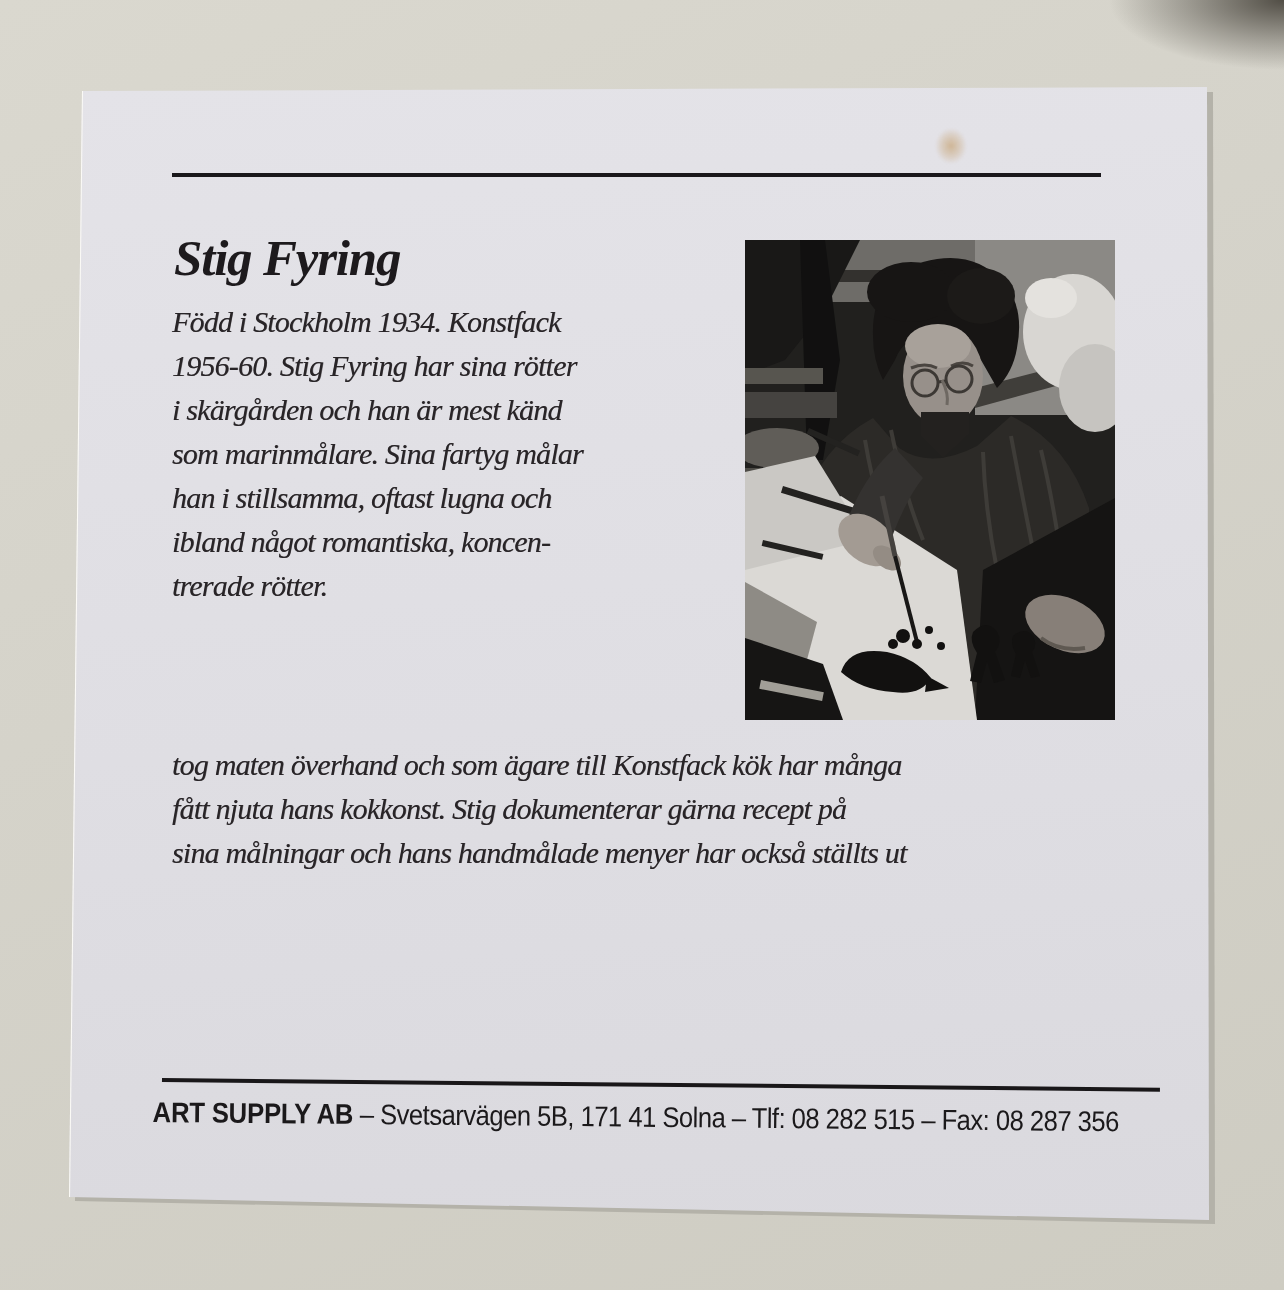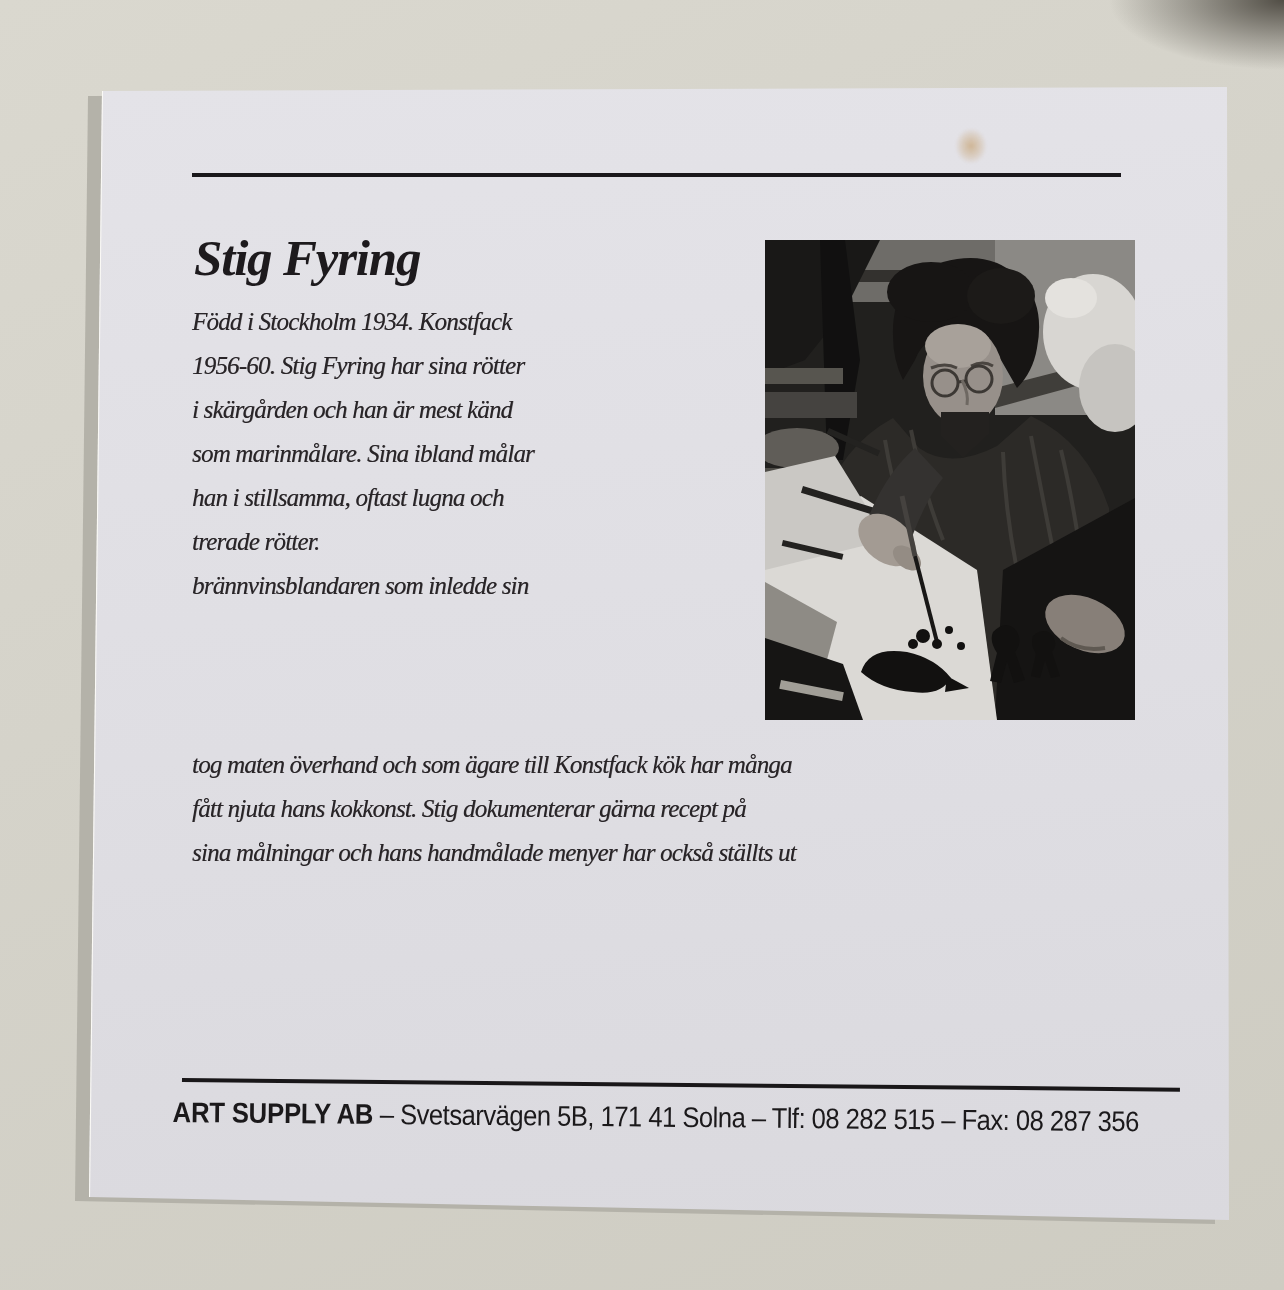--- a/index.html
+++ b/index.html
@@ -11,39 +11,39 @@
   .corner-shadow{
     position:absolute;top:0;right:0;width:280px;height:130px;
     background:radial-gradient(ellipse 250px 100px at 100% 0%, rgba(58,54,46,0.85) 0%, rgba(58,54,46,0.35) 40%, rgba(58,54,46,0) 70%);
   }
   .paper-shadow{
     position:absolute;left:75px;top:92px;width:1141px;height:1136px;
     background:#b4b2a9;
     clip-path:polygon(13px 4px,1138px 0px,1140px 1132px,0px 1109px);
   }
   .paper{
-    position:absolute;left:89px;top:87px;width:1141px;height:1135px;
+    position:absolute;left:69px;top:87px;width:1141px;height:1135px;
     background:linear-gradient(175deg,#e4e3e8 0%,#dfdee3 55%,#dad9de 100%);
     clip-path:polygon(13px 4px,1138px 0px,1140px 1133px,0px 1110px);
   }
   .paper-edge-highlight{
     position:absolute;left:11px;top:3px;width:3px;height:1110px;
     background:#fbfaf6;transform:rotate(0.67deg);transform-origin:top left;
   }
   .rule-top{
     position:absolute;left:103px;top:86px;width:929px;height:4px;background:#1a181b;
   }
   .title{
     position:absolute;left:105px;top:143px;margin:0;
     font-style:italic;font-weight:700;font-size:51px;line-height:1.1;
     letter-spacing:-1.2px;color:#1d1a1d;
   }
   .bio{position:absolute;color:#282427;font-style:italic;}
   .bio .line{
-    white-space:nowrap;font-size:25px;line-height:44px;letter-spacing:-0.8px;
+    white-space:nowrap;font-size:30px;line-height:44px;letter-spacing:-0.8px;
     text-shadow:0.4px 0.2px 0 rgba(40,36,39,0.55);
   }
   .bio-col{left:103px;top:213px;width:620px;}
   .bio-wide{left:103px;top:656px;width:1080px;}
   .photo{
     position:absolute;left:676px;top:153px;width:370px;height:480px;margin:0;
   }
   .photo svg{display:block;width:100%;height:100%;}
   .stain{
     position:absolute;left:866px;top:41px;width:32px;height:36px;border-radius:50%;
@@ -74,24 +74,24 @@
     <div class="paper-edge-highlight"></div>
 
     <div class="rule-top"></div>
 
     <h1 class="title">Stig Fyring</h1>
 
     <div class="bio bio-col">
       <div class="line">Född i Stockholm 1934. Konstfack</div>
       <div class="line">1956-60. Stig Fyring har sina rötter</div>
       <div class="line">i skärgården och han är mest känd</div>
-      <div class="line">som marinmålare. Sina ibland målar</div>
+      <div class="line">som marinmålare. Sina fartyg målar</div>
       <div class="line">han i stillsamma, oftast lugna och</div>
+      <div class="line">ibland något romantiska, koncen-</div>
       <div class="line">trerade rötter.</div>
-      <div class="line">brännvinsblandaren som inledde sin</div>
     </div>
 
     <div class="bio bio-wide">
       <div class="line">tog maten överhand och som ägare till Konstfack kök har många</div>
       <div class="line">fått njuta hans kokkonst. Stig dokumenterar gärna recept på</div>
       <div class="line">sina målningar och hans handmålade menyer har också ställts ut</div>
     </div>
 
     <figure class="photo" aria-label="Black-and-white photo of Stig Fyring seated at a table, painting with a long brush on a white sheet">
       <svg viewBox="0 0 370 480" xmlns="http://www.w3.org/2000/svg">

